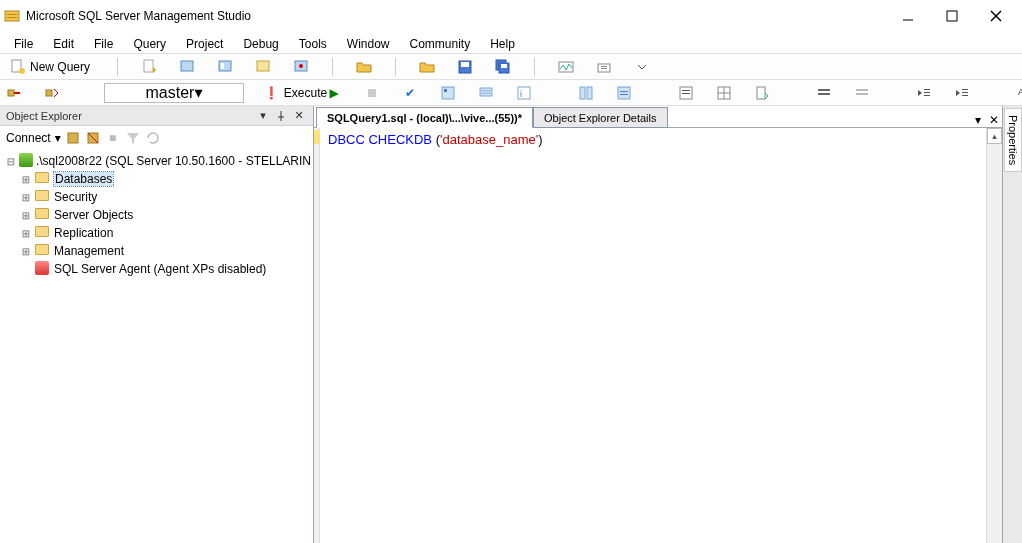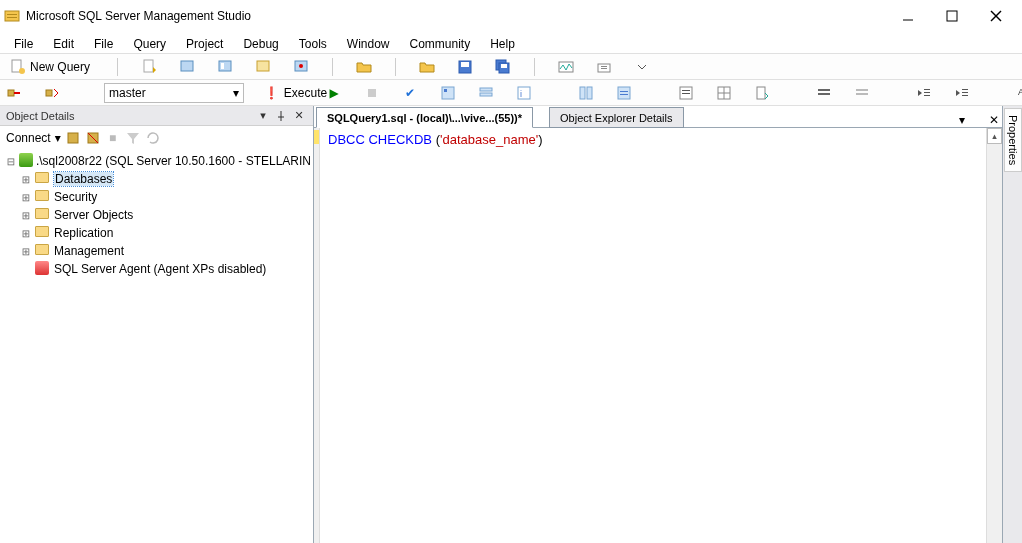--- a/index.html
+++ b/index.html
@@ -56,22 +56,22 @@
 .tbtn.text { padding: 0 6px; gap: 4px; }
 .sep { width:1px; height:18px; background:#ccc; margin:0 3px; }
 .icon16 { width:16px; height:16px; display:inline-block; }
 .dbcombo {
   height: 20px;
   min-width: 140px;
   border: 1px solid #bbb;
   background: #fff;
   display: flex; align-items: center;
   padding: 0 4px;
-  font-size: 12px;
-  justify-content: space-between;
+  font-size: 16px;
+  justify-content: center;
 }
 .exec-label { color:#000; }
 .exec-icon { color:#c00; font-weight:bold; }
 .play { color: green; }
 .check { color: #1e70d8; }
 .disabled { color:#bbb; }
 .workarea {
   display: flex;
   height: calc(100vh - 28px - 22px - 26px - 26px);
 }
@@ -125,21 +125,21 @@
 .docarea {
   flex:1;
   display:flex; flex-direction:column;
 }
 .tabstrip {
   height: 22px;
   display: flex; align-items: flex-end;
   background: #fff;
   border-bottom: 1px solid #9aa7b3;
   padding-left: 2px;
-  gap: 16px;
+  gap: 0;
 }
 .tab {
   height: 21px;
   display:flex; align-items:center;
   padding: 0 10px;
   font-size: 11px;
   border: 1px solid #8a98a6;
   background: #e9e9ec;
   position: relative;
   top:1px;
@@ -460,21 +460,21 @@
       <svg class="icon16" viewBox="0 0 16 16">
         <path d="M4 6l4 4 4-4" fill="none" stroke="#555"></path>
       </svg>
     </div>
 </div>
 
 <div class="workarea">
 
   <div class="objexp">
     <div class="panelhdr">
-      <span>Object Details</span>
+      <span>Object Explorer</span>
       <span class="spacer"></span>
       <span class="pinbtn">▾</span>
       <span class="pinbtn">
           <svg width="10" height="10" viewBox="0 0 10 10">
             <path d="M5 0v6M2 6h6M5 6v4" stroke="#333" fill="none"></path>
           </svg>
         </span>
       <span class="pinbtn">✕</span>
     </div>
     <div class="connectbar">

